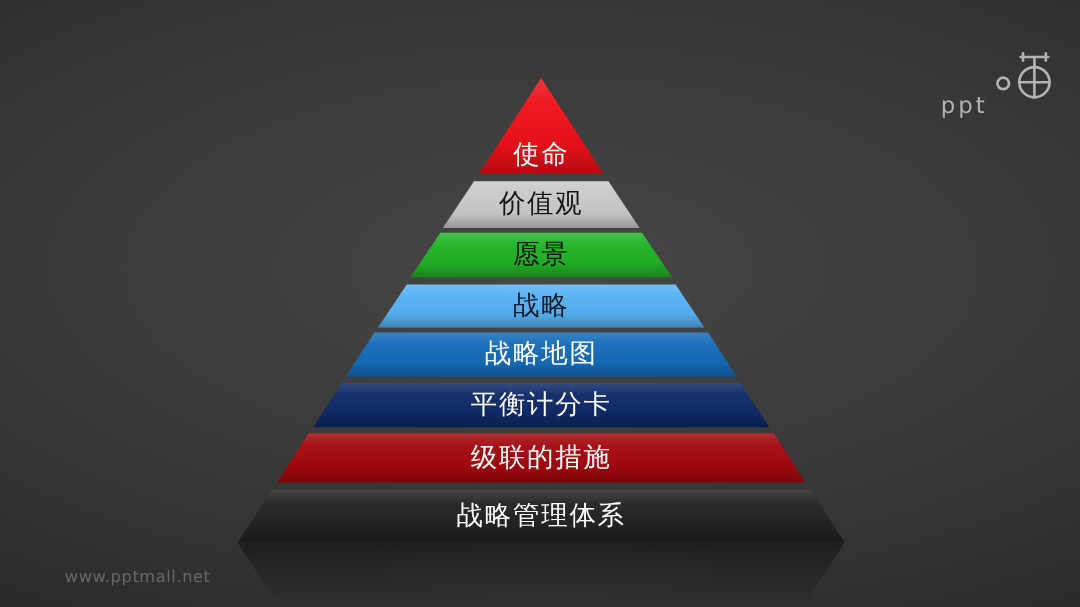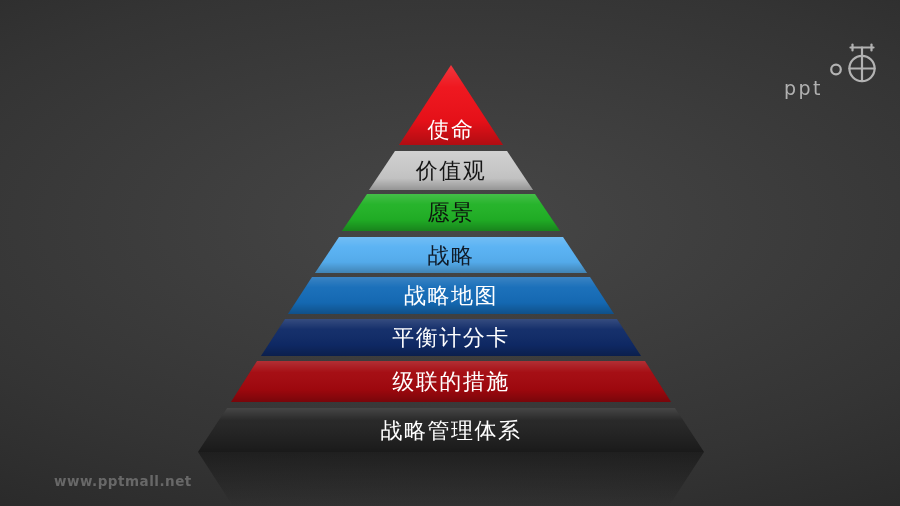--- a/index.html
+++ b/index.html
@@ -50,21 +50,20 @@
   .logo-icon {
     display: block;
   }
   .watermark {
     position: absolute;
     left: 54px;
     top: 473px;
     font-size: 13.5px;
     letter-spacing: 0.5px;
     color: #686868;
-    font-weight: bold;
   }
 </style>
 </head>
 <body>
 
 <div class="stage">
 
   <svg class="pyramid-svg" viewBox="0 0 900 506" xmlns="http://www.w3.org/2000/svg">
     <defs>
       <linearGradient id="sheen" x1="0" y1="0" x2="0" y2="1">

